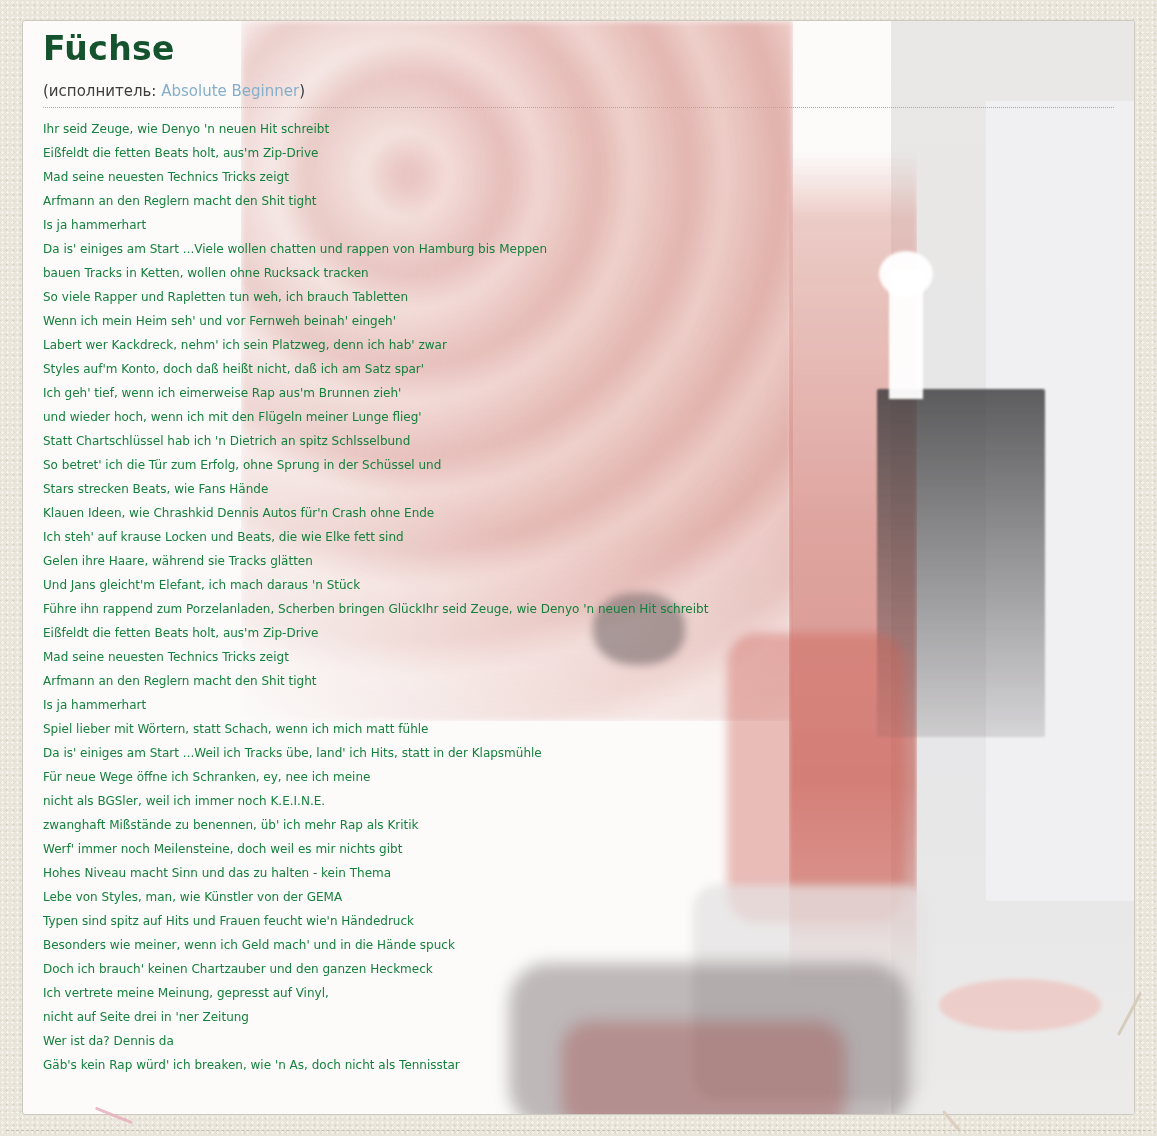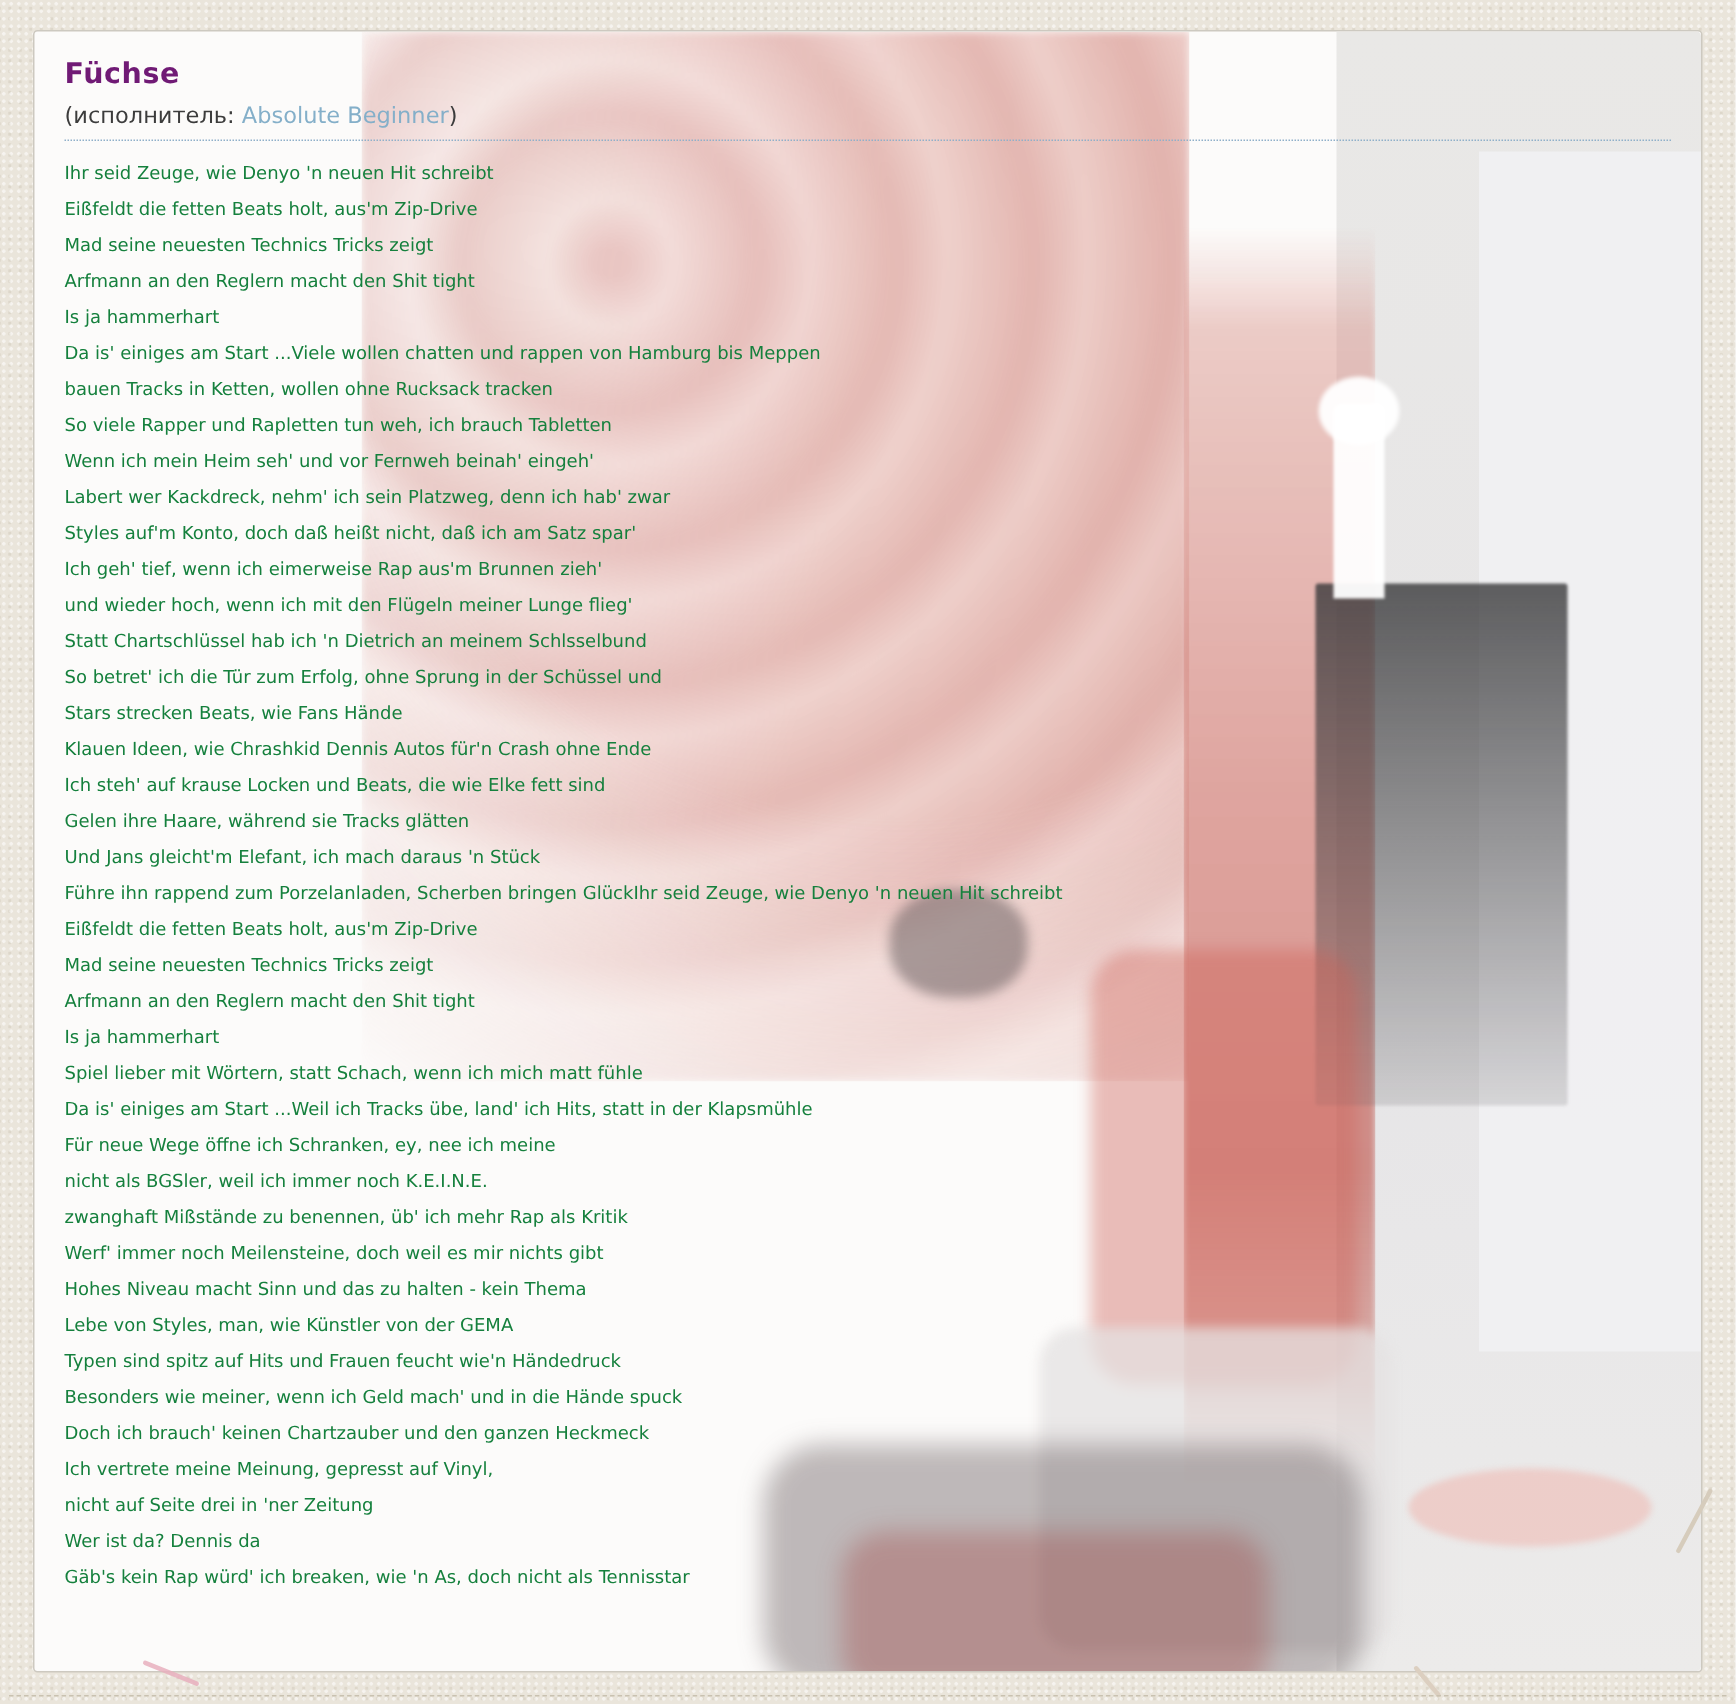--- a/index.html
+++ b/index.html
@@ -105,26 +105,26 @@
   }
   .stool-seat {
     left:916px; top:958px; width:162px; height:52px;
     background:rgba(238,186,180,0.60); border-radius:50%; filter:blur(2px);
   }
 
   
   .content { position:relative; z-index:1; padding:12px 20px 0 20px; }
 
   .page-title {
-    margin:0; font-size:19px; line-height:32px;
+    margin:0; font-size:33px; line-height:32px;
     font-weight:600; letter-spacing:0.4px;
-    color:#701a75;
+    color:#14532d;
   }
   .subtitle {
-    margin:2px 0 0 0; font-size:15px; line-height:20px; color:#3c3c3c;
+    margin:16px 0 0 0; font-size:15px; line-height:20px; color:#3c3c3c;
   }
   .artist-link { color:#84afc9; text-decoration:none; cursor:pointer; }
   .separator {
     border:none; border-bottom:1px dotted #8fb0c9;
     margin:6px 0 0 0; height:0;
   }
   .lyrics {
     margin-top:9px;
     font-size:12px; line-height:24px;
     color:#15803d;
@@ -186,21 +186,21 @@
         <div class="lyric-line">Arfmann an den Reglern macht den Shit tight</div>
         <div class="lyric-line">Is ja hammerhart</div>
         <div class="lyric-line">Da is' einiges am Start ...Viele wollen chatten und rappen von Hamburg bis Meppen</div>
         <div class="lyric-line">bauen Tracks in Ketten, wollen ohne Rucksack tracken</div>
         <div class="lyric-line">So viele Rapper und Rapletten tun weh, ich brauch Tabletten</div>
         <div class="lyric-line">Wenn ich mein Heim seh' und vor Fernweh beinah' eingeh'</div>
         <div class="lyric-line">Labert wer Kackdreck, nehm' ich sein Platzweg, denn ich hab' zwar</div>
         <div class="lyric-line">Styles auf'm Konto, doch daß heißt nicht, daß ich am Satz spar'</div>
         <div class="lyric-line">Ich geh' tief, wenn ich eimerweise Rap aus'm Brunnen zieh'</div>
         <div class="lyric-line">und wieder hoch, wenn ich mit den Flügeln meiner Lunge flieg'</div>
-        <div class="lyric-line">Statt Chartschlüssel hab ich 'n Dietrich an meinem Schlsselbund</div>
+        <div class="lyric-line">Statt Chartschlüssel hab ich 'n Dietrich an spitz Schlsselbund</div>
         <div class="lyric-line">So betret' ich die Tür zum Erfolg, ohne Sprung in der Schüssel und</div>
         <div class="lyric-line">Stars strecken Beats, wie Fans Hände</div>
         <div class="lyric-line">Klauen Ideen, wie Chrashkid Dennis Autos für'n Crash ohne Ende</div>
         <div class="lyric-line">Ich steh' auf krause Locken und Beats, die wie Elke fett sind</div>
         <div class="lyric-line">Gelen ihre Haare, während sie Tracks glätten</div>
         <div class="lyric-line">Und Jans gleicht'm Elefant, ich mach daraus 'n Stück</div>
         <div class="lyric-line">Führe ihn rappend zum Porzelanladen, Scherben bringen GlückIhr seid Zeuge, wie Denyo 'n neuen Hit schreibt</div>
         <div class="lyric-line">Eißfeldt die fetten Beats holt, aus'm Zip-Drive</div>
         <div class="lyric-line">Mad seine neuesten Technics Tricks zeigt</div>
         <div class="lyric-line">Arfmann an den Reglern macht den Shit tight</div>

